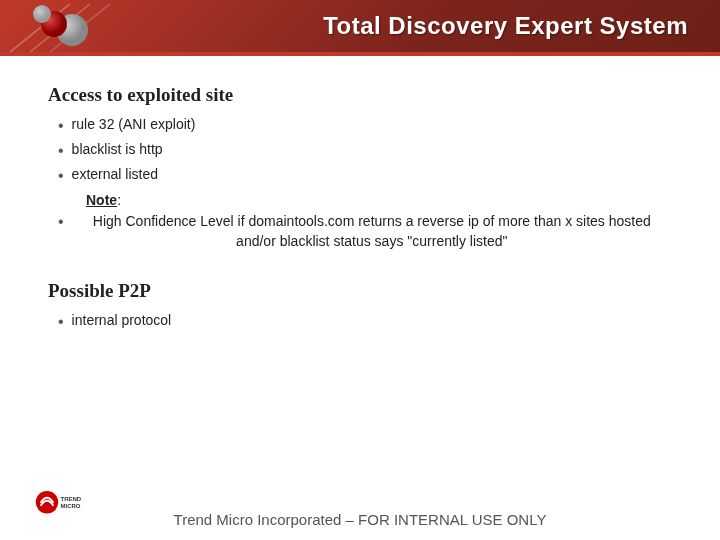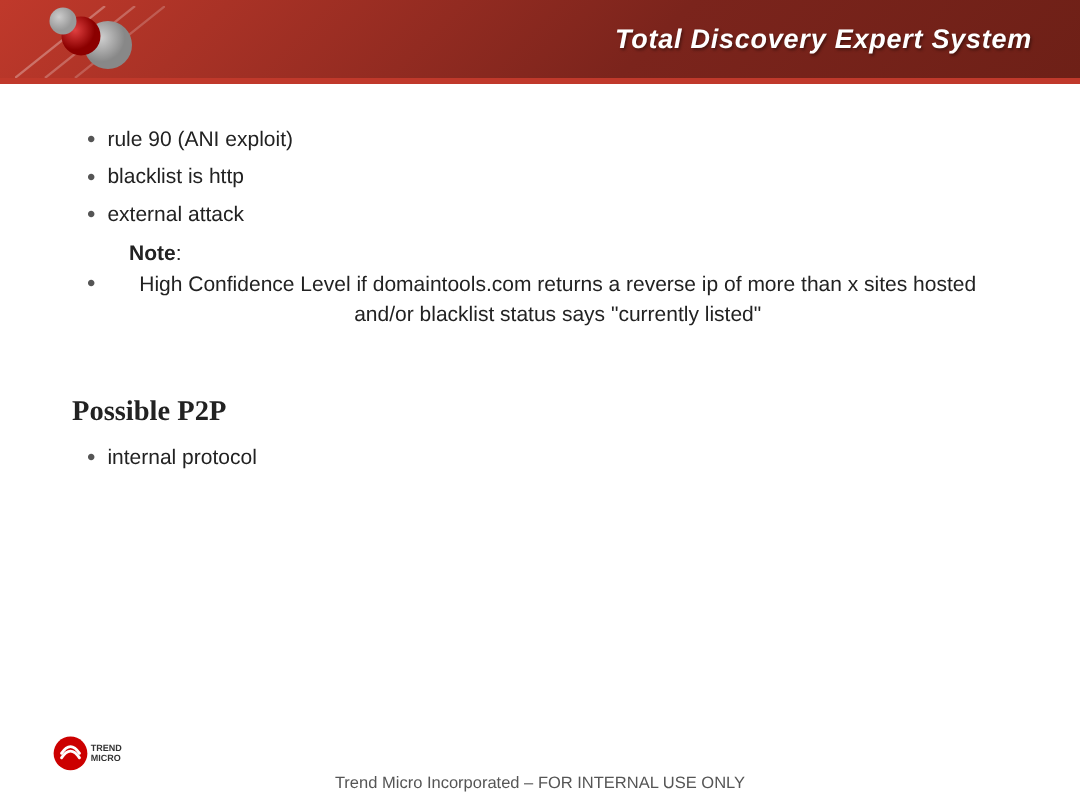--- a/index.html
+++ b/index.html
@@ -24,23 +24,22 @@
       background: linear-gradient(135deg, #c0392b 0%, #922b21 40%, #7b241c 60%, #6e2017 100%);
       display: flex;
       align-items: center;
       justify-content: flex-end;
       padding-right: 32px;
       position: relative;
     }
 
     .header-title {
       color: #ffffff;
-      font-size: 18px;
+      font-size: 24px;
       font-weight: bold;
-      font-style: italic;
       letter-spacing: 0.5px;
       text-shadow: 1px 1px 2px rgba(0,0,0,0.4);
     }
 
     
     .header-underline {
       width: 100%;
       height: 4px;
       background: #c0392b;
     }
@@ -85,20 +84,21 @@
     .note-label {
       font-size: 14px;
       color: #222222;
       margin-bottom: 4px;
       margin-left: 10px;
       font-family: Arial, sans-serif;
     }
 
     .note-label span {
       font-weight: bold;
+      text-decoration: underline;
       padding-left: 28px;
     }
 
     .note-bullet {
       list-style: none;
       margin-left: 10px;
       margin-bottom: 20px;
     }
 
     .note-bullet li {
@@ -114,21 +114,21 @@
     .note-bullet li::before {
       content: "•";
       color: #555555;
       font-size: 16px;
       margin-right: 8px;
       line-height: 1.3;
       flex-shrink: 0;
     }
 
     .section-gap {
-      margin-top: 44px;
+      margin-top: 28px;
     }
 
     
     .footer {
       position: absolute;
       bottom: 12px;
       left: 0;
       width: 100%;
       display: flex;
       align-items: center;
@@ -138,21 +138,21 @@
 
     .footer-logo {
       position: absolute;
       left: 32px;
       bottom: 8px;
       display: flex;
       align-items: center;
     }
 
     .footer-text {
-      font-size: 11px;
+      font-size: 15px;
       color: #555555;
       text-align: center;
     }
 
     
     .logo-svg {
       width: 60px;
       height: 40px;
     }
 
@@ -196,24 +196,25 @@
     </svg>
   </div>
   <span class="header-title">Total Discovery Expert System</span>
 </div>
 
 <div class="header-underline"></div>
 
 <div class="content">
 
   <div>
+    <div class="section-title">Access to exploited site</div>
     <ul class="bullet-list">
-      <li>rule 90 (ANI exploit)</li>
+      <li>rule 32 (ANI exploit)</li>
       <li>blacklist is http</li>
-      <li>external attack</li>
+      <li>external listed</li>
     </ul>
     <div class="note-label">
       <span>Note</span>:
     </div>
     <ul class="note-bullet">
       <li>High Confidence Level if domaintools.com returns a reverse ip of more than x sites hosted and/or blacklist status says "currently listed"</li>
     </ul>
   </div>
 
   <div class="section-gap">

